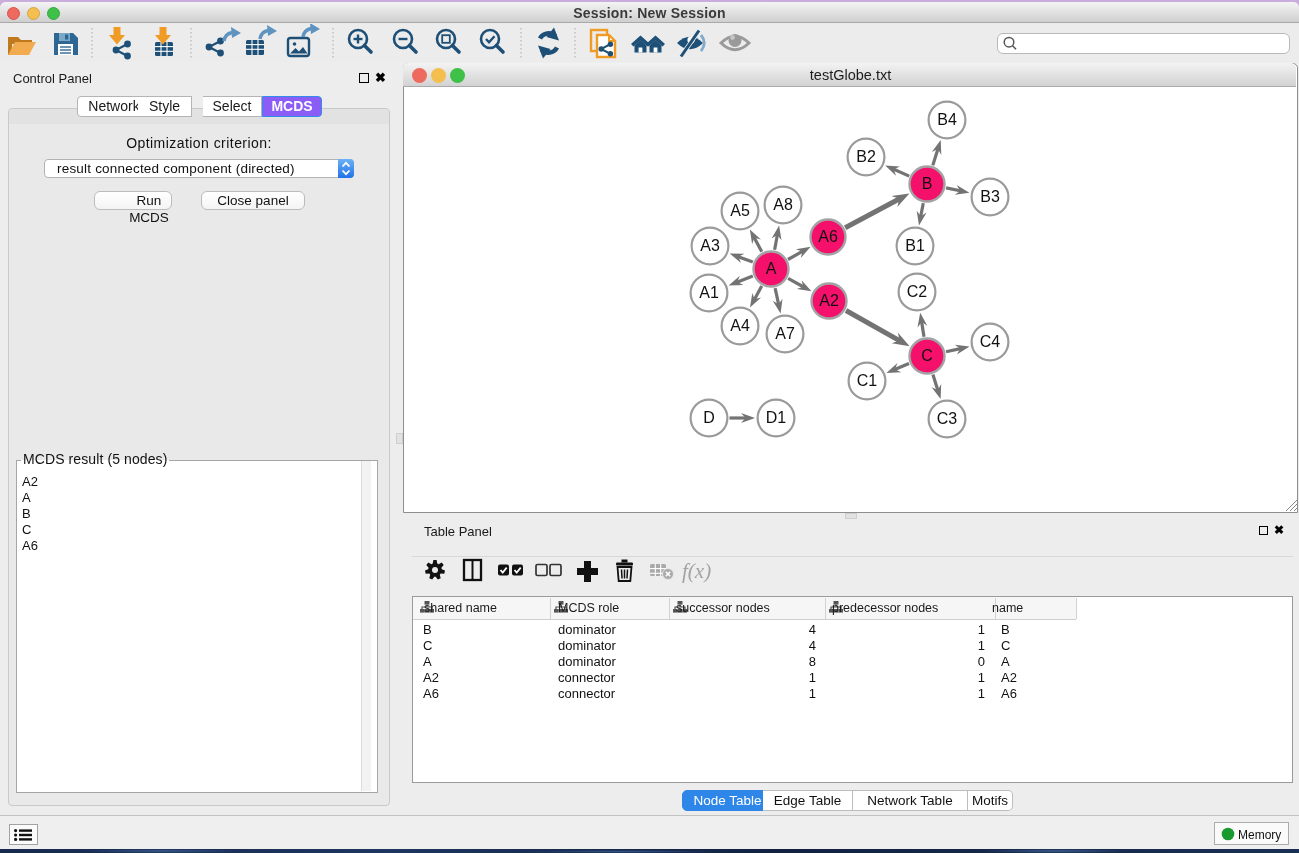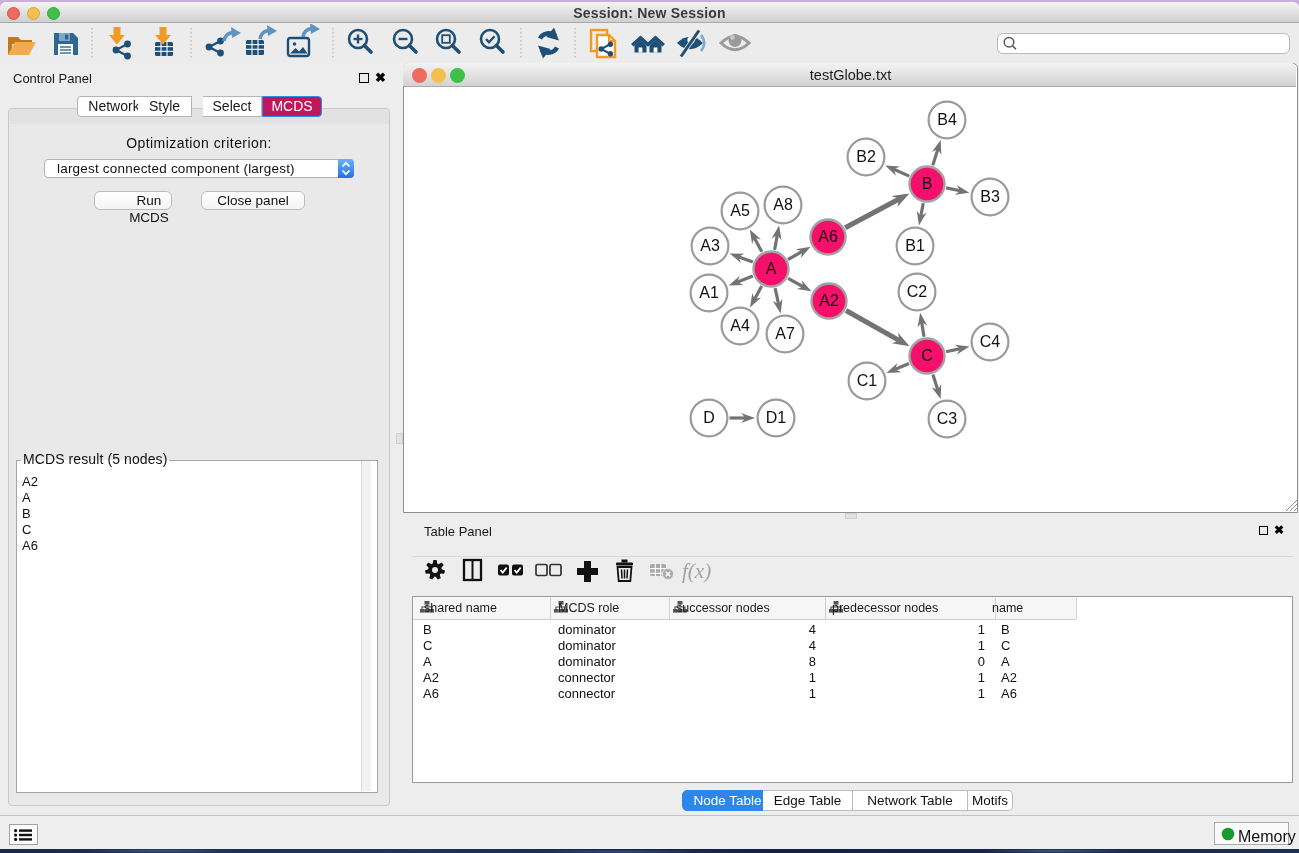--- a/index.html
+++ b/index.html
@@ -9,21 +9,21 @@
 .tl{border-radius:50%;width:13px;height:13px;top:6.5px;}
 #ttext{width:100%;text-align:center;top:5px;font-size:14px;letter-spacing:0.2px;color:#3a3a3a;font-weight:bold;}
 #toolbar{left:0;top:23px;width:1299px;height:39px;background:#ececec;}
 
 
 #cptitle{left:13px;top:71px;font-size:13px;color:#1a1a1a;}
 .wbtn{font-size:12px;color:#000;top:71px;}
 #cpbox{left:8px;top:108px;width:382px;height:698px;background:#e9e9e9;border:1px solid #c9c9c9;border-radius:4px;}
 #cpstrip{left:9px;top:109px;width:380px;height:15px;background:#e2e2e2;border-radius:4px 4px 0 0;}
 .tab{top:96px;height:21px;border:1px solid #b4b4b4;background:#fff;font-size:14px;color:#1a1a1a;text-align:center;line-height:19px;}
-#tabmcds{background:#be185d;color:#fff;border-color:#2f8ce9;border-radius:0 4px 4px 0;}
+#tabmcds{background:#8b5cf6;color:#fff;border-color:#2f8ce9;border-radius:0 4px 4px 0;font-weight:bold;}
 #optlabel{left:8px;top:135px;width:382px;text-align:center;font-size:14px;letter-spacing:0.45px;color:#111;}
 #combo{left:44px;top:159px;width:310px;height:19px;background:#fff;border:1px solid #b2b2b2;border-radius:4px;font-size:13.5px;letter-spacing:0.2px;color:#111;line-height:17px;padding-left:12px;}
 #combobtn{left:338px;top:159px;width:16px;height:19px;border-radius:0 4px 4px 0;background:linear-gradient(180deg,#6cb1f7,#2172e8);}
 .pbtn{top:191px;height:19px;background:linear-gradient(180deg,#ffffff,#f4f4f4);border:1px solid #bcbcbc;border-radius:6px;font-size:13.5px;color:#111;text-align:center;line-height:17px;}
 
 #fs{left:16px;top:460px;width:362px;height:333px;background:#fff;border:1px solid #a6a6a6;}
 #fslegend{left:21px;top:452px;height:15px;background:linear-gradient(180deg,#e9e9e9 53%,#ffffff 53%);padding:0 2px;font-size:14px;letter-spacing:0.1px;color:#111;line-height:15px;}
 #fsscroll{left:361px;top:461px;width:10px;height:330px;background:#f2f2f2;border-left:1px solid #dcdcdc;}
 .li{left:22px;font-size:13px;color:#111;}
 
@@ -153,21 +153,21 @@
 <div class="abs" id="cptitle">Control Panel</div>
 <div class="abs wbtn" style="left:359px;top:73px;width:10px;height:10px;border:1.6px solid #000;"></div>
 <div class="abs" style="left:375px;top:70px;font-size:13px;font-weight:bold;color:#000;">✖</div>
 <div class="abs" id="cpbox"></div>
 <div class="abs" id="cpstrip"></div>
 <div class="abs tab" style="left:77px;width:74px;border-radius:4px 0 0 4px;">Network</div>
 <div class="abs tab" style="left:138px;width:54px;border-left:none;">Style</div>
 <div class="abs tab" style="left:203px;width:59px;border-left:none;">Select</div>
 <div class="abs tab" id="tabmcds" style="left:262px;width:60px;">MCDS</div>
 <div class="abs" id="optlabel">Optimization criterion:</div>
-<div class="abs" id="combo">largest connected component (largest)</div>
+<div class="abs" id="combo">result connected component (directed)</div>
 <div class="abs" id="combobtn"></div>
 <svg class="abs" style="left:338px;top:159px" width="16" height="19">
     <path d="M4.5,7.5 L8,3.8 L11.5,7.5" fill="none" stroke="#fff" stroke-width="1.8"></path>
     <path d="M4.5,11.5 L8,15.2 L11.5,11.5" fill="none" stroke="#fff" stroke-width="1.8"></path>
   </svg>
 <div class="abs pbtn" style="left:94px;width:78px;padding-left:32px;">Run MCDS</div>
 <div class="abs pbtn" style="left:201px;width:104px;">Close panel</div>
 <div class="abs" id="fs"></div>
 <div class="abs" id="fsscroll"></div>
 <div class="abs" id="fslegend">MCDS result (5 nodes)</div>
@@ -183,21 +183,21 @@
     <circle cx="1.6" cy="6" r="1.6" fill="#111"></circle>
     <circle cx="1.6" cy="10.4" r="1.6" fill="#111"></circle>
     <rect x="5" y="0.4" width="13" height="2.4" fill="#111"></rect>
     <rect x="5" y="4.8" width="13" height="2.4" fill="#111"></rect>
     <rect x="5" y="9.2" width="13" height="2.4" fill="#111"></rect>
   </svg>
 <div class="abs" id="membtn"></div>
 <svg class="abs" style="left:1221px;top:827px" width="14" height="14">
     <circle cx="7" cy="7" r="6.3" fill="#189a2e"></circle>
   </svg>
-<div class="abs" style="left:1238px;top:828px;font-size:16px;color:#111;">Memory</div>
+<div class="abs" style="left:1238px;top:828px;font-size:12px;color:#111;">Memory</div>
 <div class="abs" id="netwin"></div>
 <div class="abs" style="left:403px;top:63px;width:895px;">
     <div class="abs" id="nettb"></div>
   </div>
 <div class="abs ntl" style="left:412px;top:68px;background:#ee6a5e;"></div>
 <div class="abs ntl" style="left:431px;top:68px;background:#f4bf4f;"></div>
 <div class="abs ntl" style="left:450px;top:68px;background:#3ec049;"></div>
 <div class="abs" style="left:403px;top:67px;width:895px;text-align:center;font-size:14.5px;color:#1c1c1c;">testGlobe.txt</div>
 <svg class="abs" style="left:404px;top:88px" width="893" height="424">
     <line x1="348.8" y1="188.0" x2="331.1" y2="194.9" stroke="#737373" stroke-width="3.2"></line>

